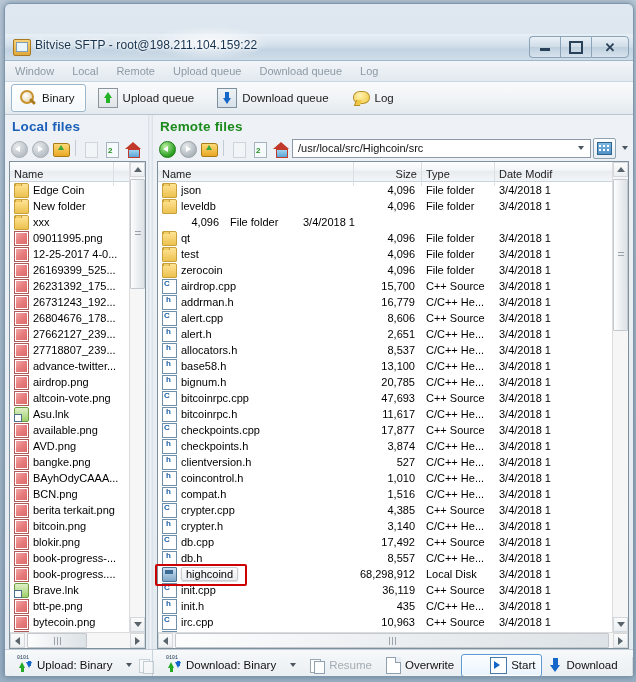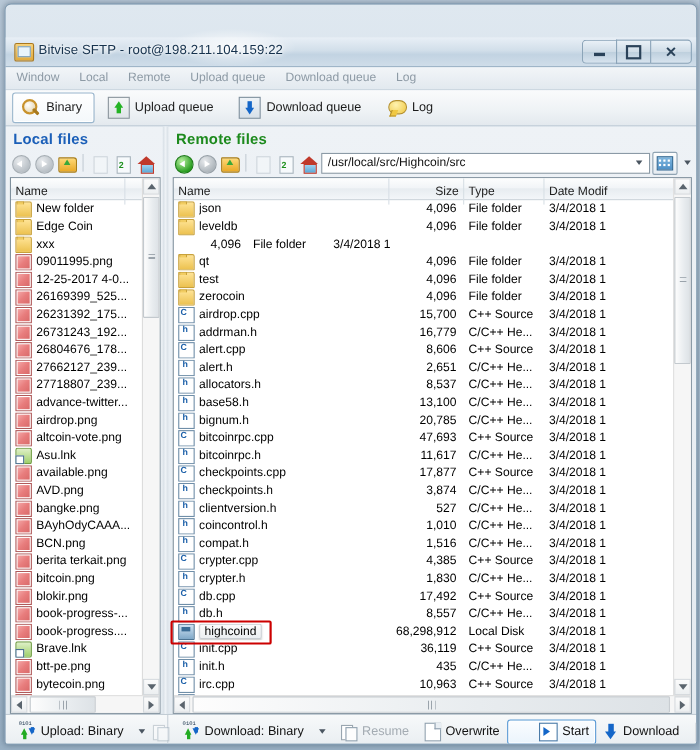--- a/index.html
+++ b/index.html
@@ -512,27 +512,27 @@
           <div style="display:flex; flex:1; min-height:0;">
             <div style="display:flex; flex-direction:column; flex:1; min-width:0;">
               <div class="hdr">
                 <div class="hcell" style="width:104px;">Name</div>
                 <div class="hcell" style="flex:1;border-right:none;"></div>
               </div>
               <div class="rows" id="local-rows">
                   <div class="row">
                     <div class="c-name" style="width:128px">
                       <span class="fi fi-folder"></span>
+                      <span class="name-txt">Edge Coin</span>
+                    </div>
+                  </div>
+                  <div class="row">
+                    <div class="c-name" style="width:128px">
+                      <span class="fi fi-folder"></span>
                       <span class="name-txt">New folder</span>
-                    </div>
-                  </div>
-                  <div class="row">
-                    <div class="c-name" style="width:128px">
-                      <span class="fi fi-folder"></span>
-                      <span class="name-txt">Edge Coin</span>
                     </div>
                   </div>
                   <div class="row">
                     <div class="c-name" style="width:128px">
                       <span class="fi fi-folder"></span>
                       <span class="name-txt">xxx</span>
                     </div>
                   </div>
                   <div class="row">
                     <div class="c-name" style="width:128px">
@@ -940,21 +940,21 @@
                     </div>
                     <div class="c-size" style="width:68px">4,385</div>
                     <div class="c-type" style="width:73px">C++ Source</div>
                     <div class="c-date" style="width:76px">3/4/2018 1</div>
                   </div>
                   <div class="row">
                     <div class="c-name" style="width:196px">
                       <span class="fi fi-h"></span>
                       <span class="name-txt">crypter.h</span>
                     </div>
-                    <div class="c-size" style="width:68px">1,830</div>
+                    <div class="c-size" style="width:68px">3,140</div>
                     <div class="c-type" style="width:73px">C/C++ He...</div>
                     <div class="c-date" style="width:76px">3/4/2018 1</div>
                   </div>
                   <div class="row">
                     <div class="c-name" style="width:196px">
                       <span class="fi fi-cpp"></span>
                       <span class="name-txt">db.cpp</span>
                     </div>
                     <div class="c-size" style="width:68px">17,492</div>
                     <div class="c-type" style="width:73px">C++ Source</div>

